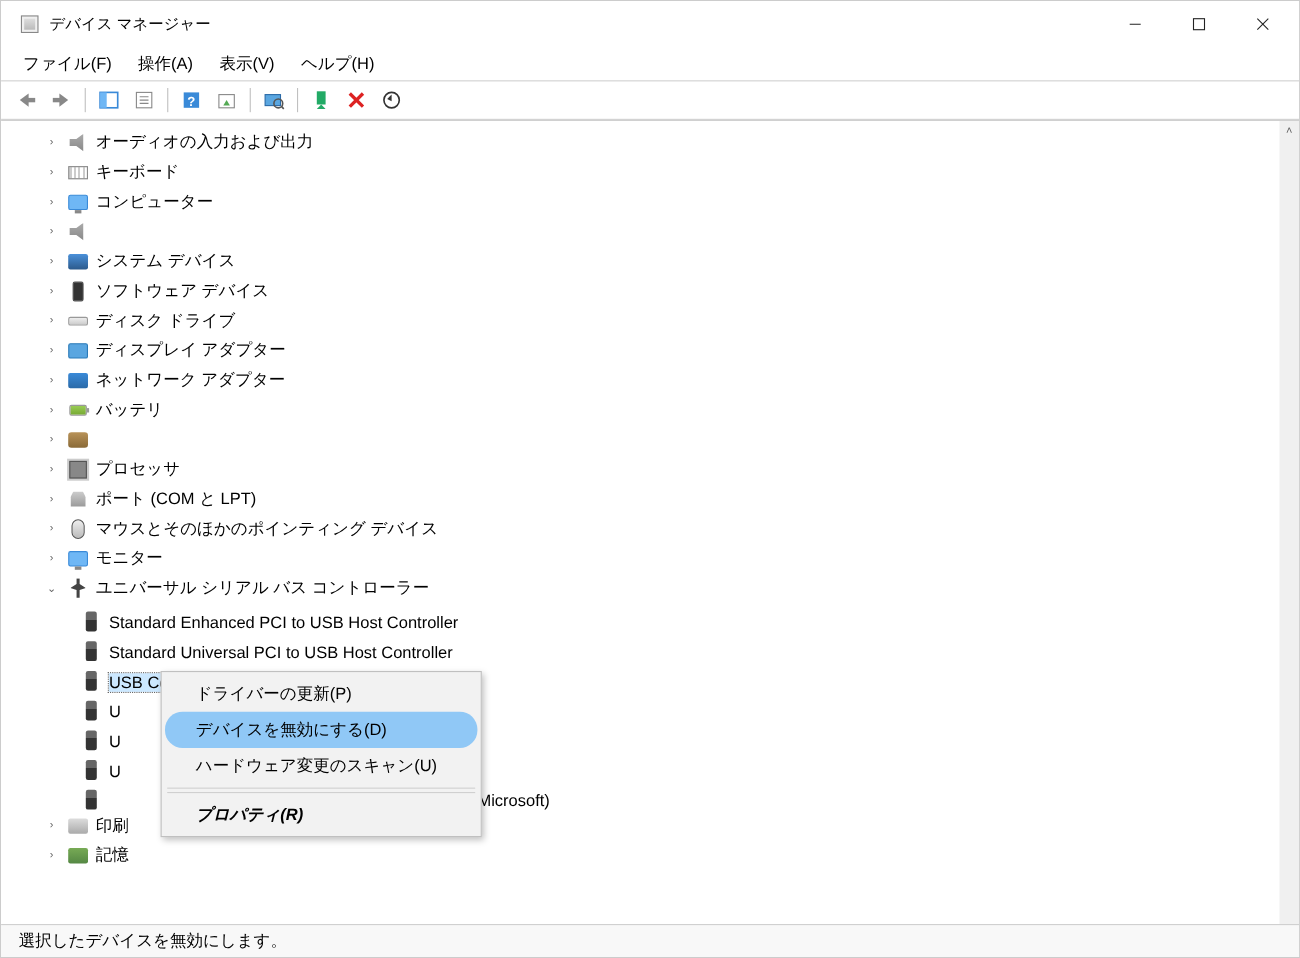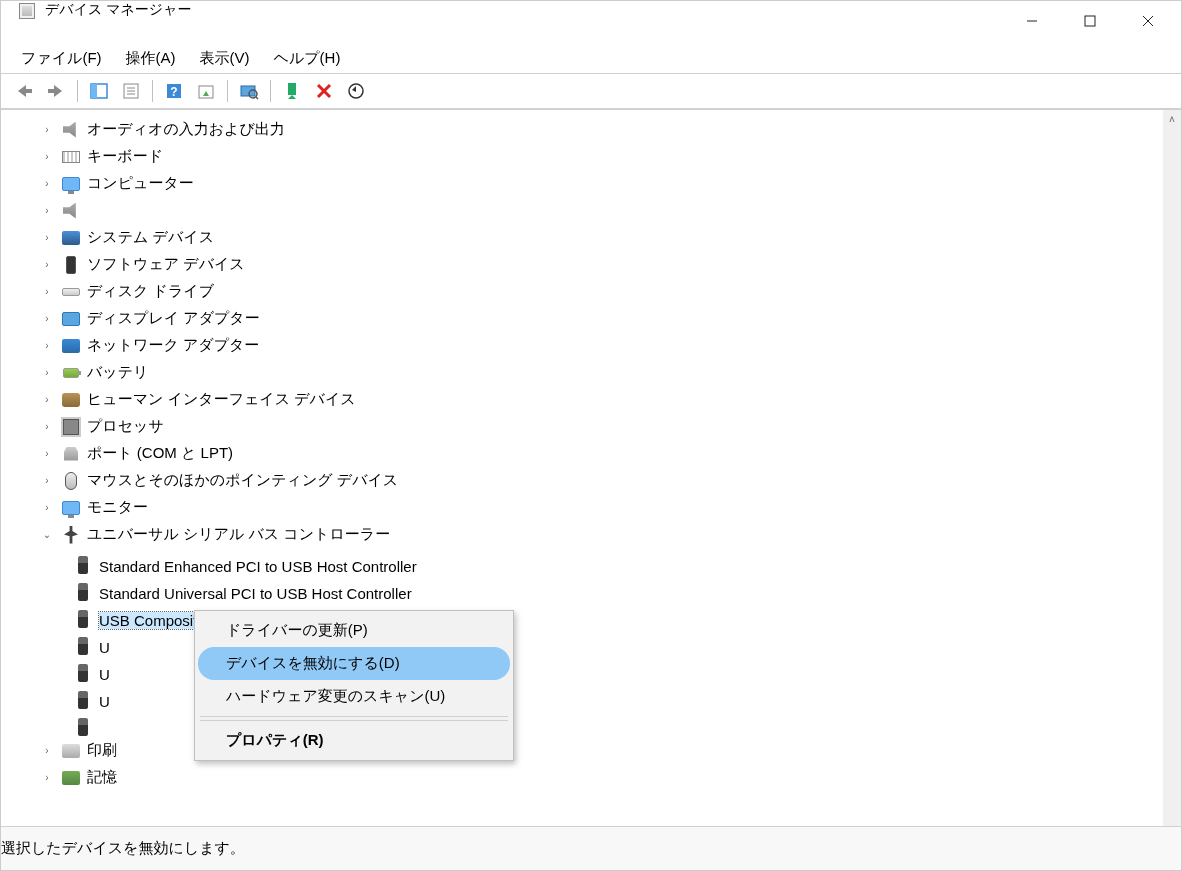--- a/index.html
+++ b/index.html
@@ -1,18 +1,18 @@
 <!DOCTYPE html>
 <html><head>
 <meta charset="utf-8">
 <style>
 * { margin: 0; padding: 0; box-sizing: border-box; font-family: "Yu Gothic UI", "Meiryo", "Segoe UI", sans-serif; }
 body { background: #fff; width: 1182px; height: 871px; overflow: hidden; border: 1px solid #ccc; display: flex; flex-direction: column; }
 
-.titlebar { height: 42px; display: flex; align-items: flex-start; padding: 0 4px; background: #fff; }
+.titlebar { height: 42px; display: flex; align-items: center; padding: 0 4px; background: #fff; }
 .titlebar-icon { width: 20px; height: 20px; margin-left: 12px; margin-right: 8px; display:flex; align-items:center; justify-content:center; }
 .titlebar-title { font-size: 14px; flex: 1; }
 .titlebar-buttons { display: flex; }
 .titlebar-btn { width: 58px; height: 40px; display: flex; align-items: center; justify-content: center; font-size: 14px; }
 .titlebar-btn svg { width: 14px; height: 14px; }
 
 .menubar { height: 30px; display: flex; align-items: center; padding: 0 10px; gap: 4px; background:#fff; }
 .menu-item { padding: 4px 10px; font-size: 15px; }
 
 .toolbar { height: 36px; border-top: 1px solid #d0d0d0; border-bottom: 1px solid #d0d0d0; display: flex; align-items: center; padding: 0 8px; gap: 2px; background:#fff; }
@@ -26,27 +26,27 @@
 
 .node { display: flex; align-items: center; height: 27px; padding-left: 10px; white-space: nowrap; }
 .expander { width: 16px; height: 16px; display: flex; align-items: center; justify-content: center; font-size: 10px; color: #666; margin-right: 8px; }
 .node-icon { width: 20px; height: 20px; margin-right: 6px; display: flex; align-items: center; justify-content: center; }
 .node-label { }
 .node.child { padding-left: 70px; align-items: flex-end; }
 .node.selected .node-label { background: #cce8ff; outline: 1px dotted #666; }
 .node.cat { padding-left: 36px; }
 .node.cat .expander{ margin-right: 6px;}
 
-.context-menu { position: absolute; left: 145px; top: 500px; width: 320px; background: #f2f2f2; border: 1px solid #c0c0c0; box-shadow: 2px 3px 6px rgba(0,0,0,0.25); padding: 3px; margin-left: 48px; }
+.context-menu { position: absolute; left: 145px; top: 500px; width: 292px; background: #f2f2f2; border: 1px solid #c0c0c0; box-shadow: 2px 3px 6px rgba(0,0,0,0.25); padding: 3px; }
 .ctx-item { height: 33px; display: flex; align-items: center; padding: 0 28px; font-size: 15px; }
 .ctx-item.highlight { background: #90c8f6; border-radius: 16px; }
-.ctx-item.bold { font-weight: 600; }
+.ctx-item.bold { font-weight: 600; font-style: italic; }
 .ctx-sep { height: 1px; background: #d0d0d0; margin: 3px 2px; }
 
-.statusbar { height: 44px; border-top: 1px solid #d0d0d0; display: flex; align-items: center; padding: 0 0; font-size: 15px; background:#f8f8f8; }
+.statusbar { height: 30px; border-top: 1px solid #d0d0d0; display: flex; align-items: center; padding: 0 16px; font-size: 15px; background:#f8f8f8; }
 
 
 .ic-audio{width:16px;height:16px;background:linear-gradient(#aaa,#888);clip-path:polygon(0 30%,40% 30%,80% 0,80% 100%,40% 70%,0 70%);}
 .ic-keyboard{width:18px;height:12px;border:1px solid #888;background:repeating-linear-gradient(90deg,#ccc 0 2px,#fff 2px 4px),#eee;}
 .ic-monitor{width:18px;height:14px;border:1px solid #3a8ad8;background:#6fb7f5;border-radius:2px;position:relative;}
 .ic-monitor::after{content:"";position:absolute;bottom:-4px;left:5px;width:6px;height:3px;background:#888;}
 .ic-system{width:18px;height:14px;background:linear-gradient(#4a90d9,#2c5a8c);border-radius:2px;}
 .ic-phone{width:10px;height:18px;border:1px solid #555;border-radius:2px;background:#333;}
 .ic-disk{width:18px;height:8px;border:1px solid #999;border-radius:2px;background:linear-gradient(#eee,#ccc);}
 .ic-display{width:18px;height:14px;border:1px solid #2a7ab8;background:#5aa6e0;border-radius:2px;}
@@ -239,21 +239,20 @@
           <span class="node-icon">
             <span class="ic-battery"></span>
           </span>
           <span class="node-label">バッテリ</span>
         </div>
         <div class="node cat">
           <span class="expander">›</span>
           <span class="node-icon">
             <span class="ic-hid"></span>
           </span>
-          <span class="node-label">ヒューマン インターフェイス デバイス</span>
         </div>
         <div class="node cat">
           <span class="expander">›</span>
           <span class="node-icon">
             <span class="ic-cpu"></span>
           </span>
           <span class="node-label">プロセッサ</span>
         </div>
         <div class="node cat">
           <span class="expander">›</span>

